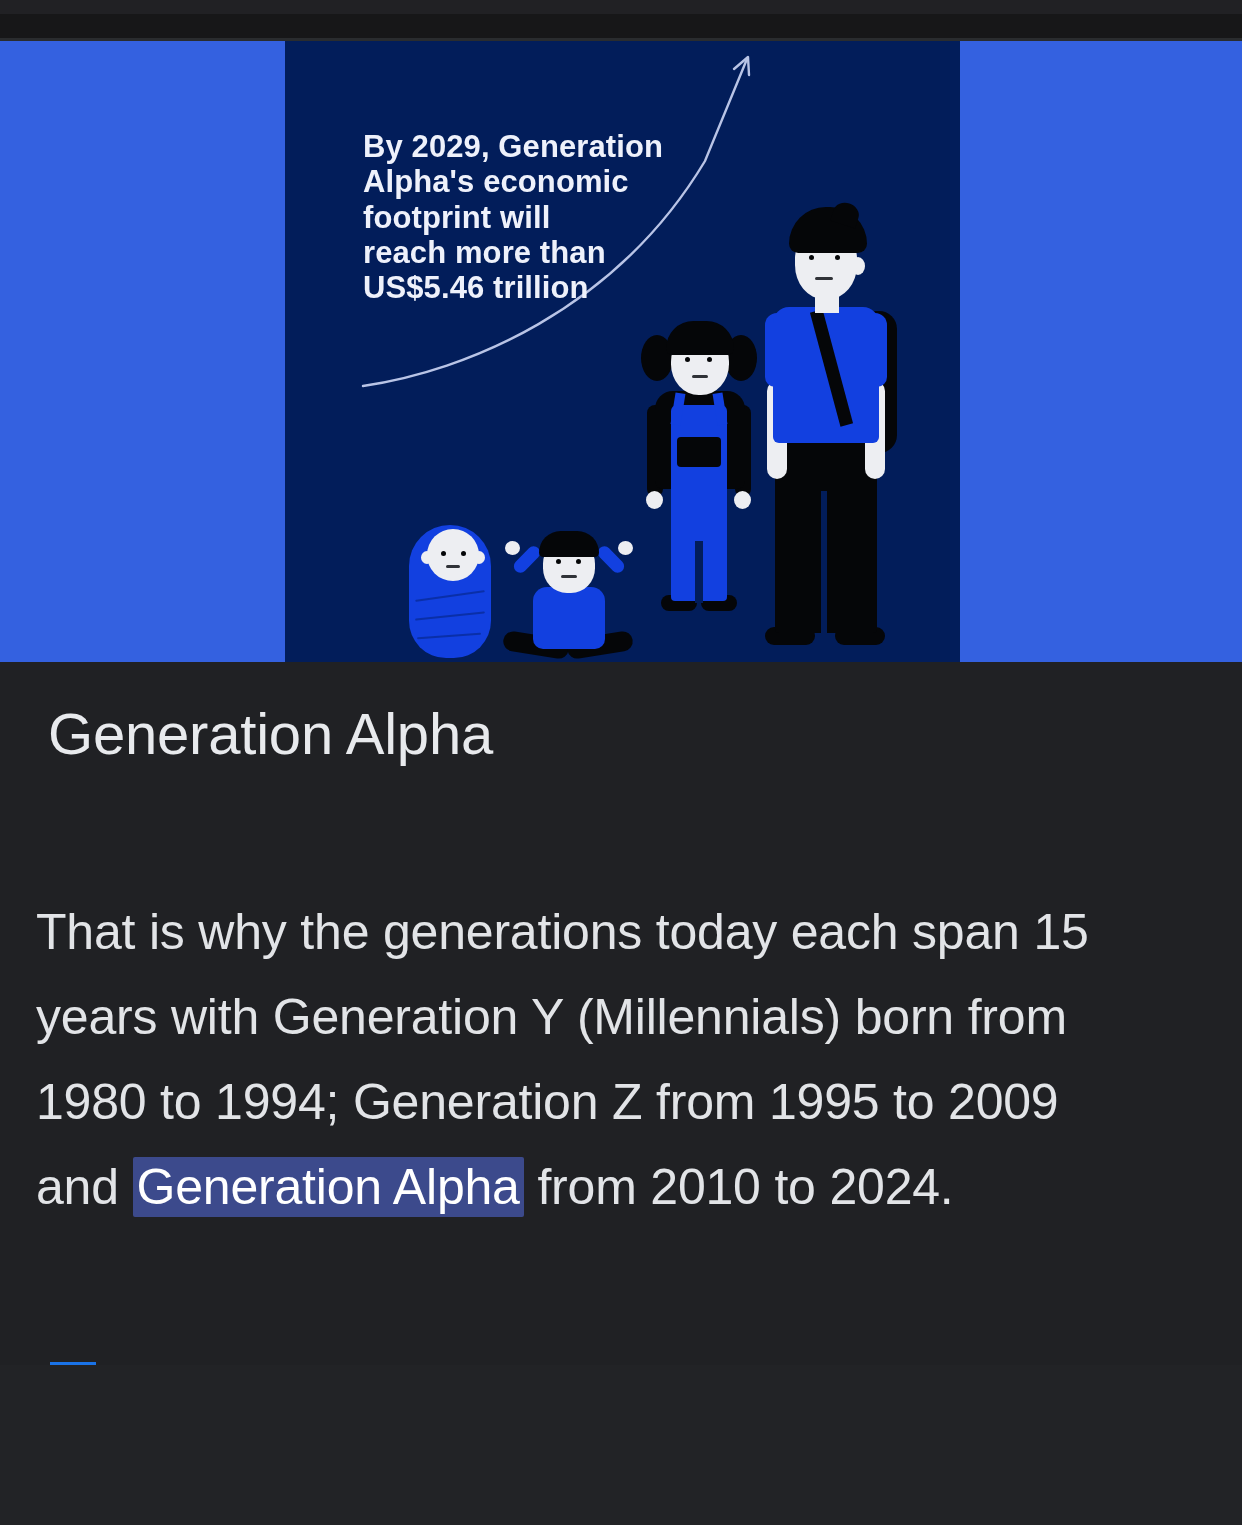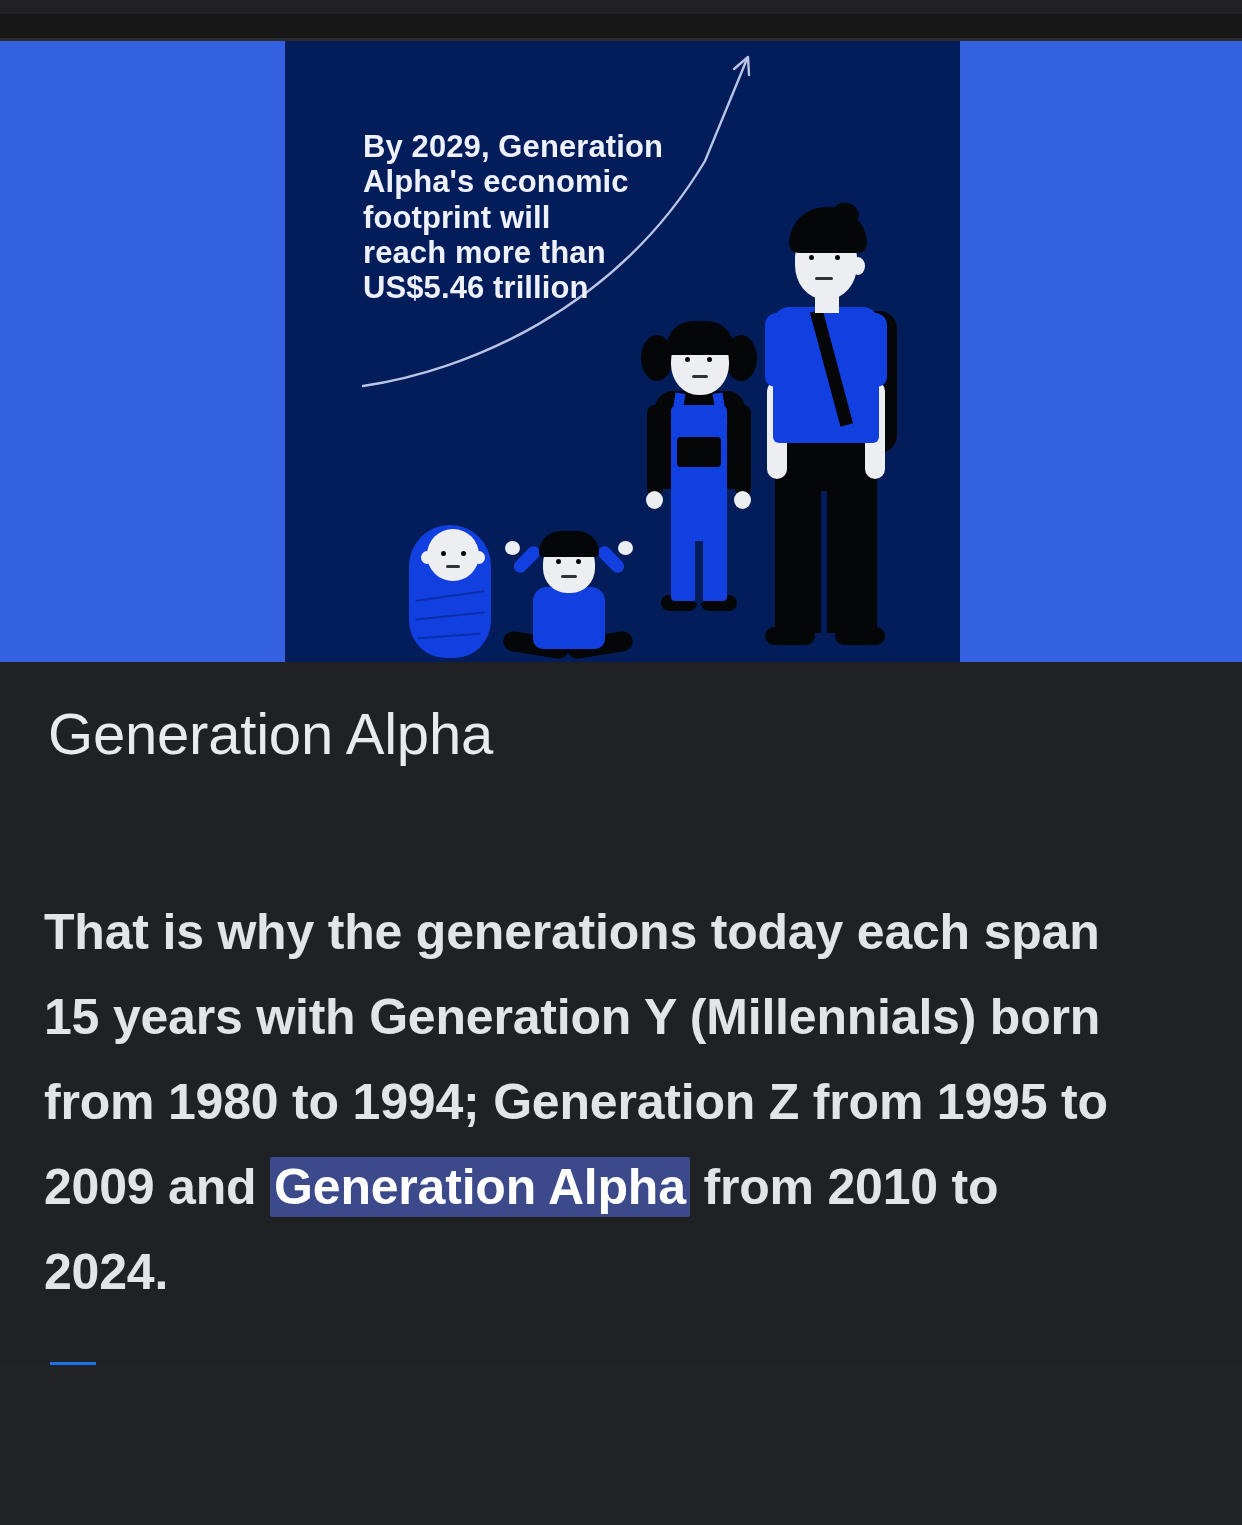--- a/index.html
+++ b/index.html
@@ -92,22 +92,22 @@
   .face-dot { position:absolute; width:5px; height:5px; background:#050608; border-radius:50%; }
   .face-line { position:absolute; height:3px; background:#303238; border-radius:2px; }
 
   
   .content { position: absolute; left: 0; top: 662px; width: 1242px; height: 703px; background: #202124; overflow: hidden; }
   .page-title {
     position: absolute; left: 48px; top: 38px;
     color: #e8eaed; font-size: 58px; font-weight: 400; letter-spacing: -0.2px;
   }
   .paragraph {
-    position: absolute; left: 44px; top: 228px; width: 1080px;
-    color: #e2e4e7; font-size: 50px; line-height: 1.70; font-weight: 700; letter-spacing: -0.2px;
+    position: absolute; left: 36px; top: 228px; width: 1080px;
+    color: #e2e4e7; font-size: 50px; line-height: 1.70; font-weight: 400; letter-spacing: -0.2px;
   }
   .hl { background: #3c4a8c; color: #ffffff; padding: 2px 4px; border-radius: 2px; }
   .link-stub { position: absolute; left: 50px; top: 700px; width: 46px; height: 7px; background: #1a73e8; }
 
   
   .bottombar { position: absolute; left: 0; top: 1365px; width: 1242px; height: 160px; background: #222326; }
 </style>
 </head>
 <body>
 

